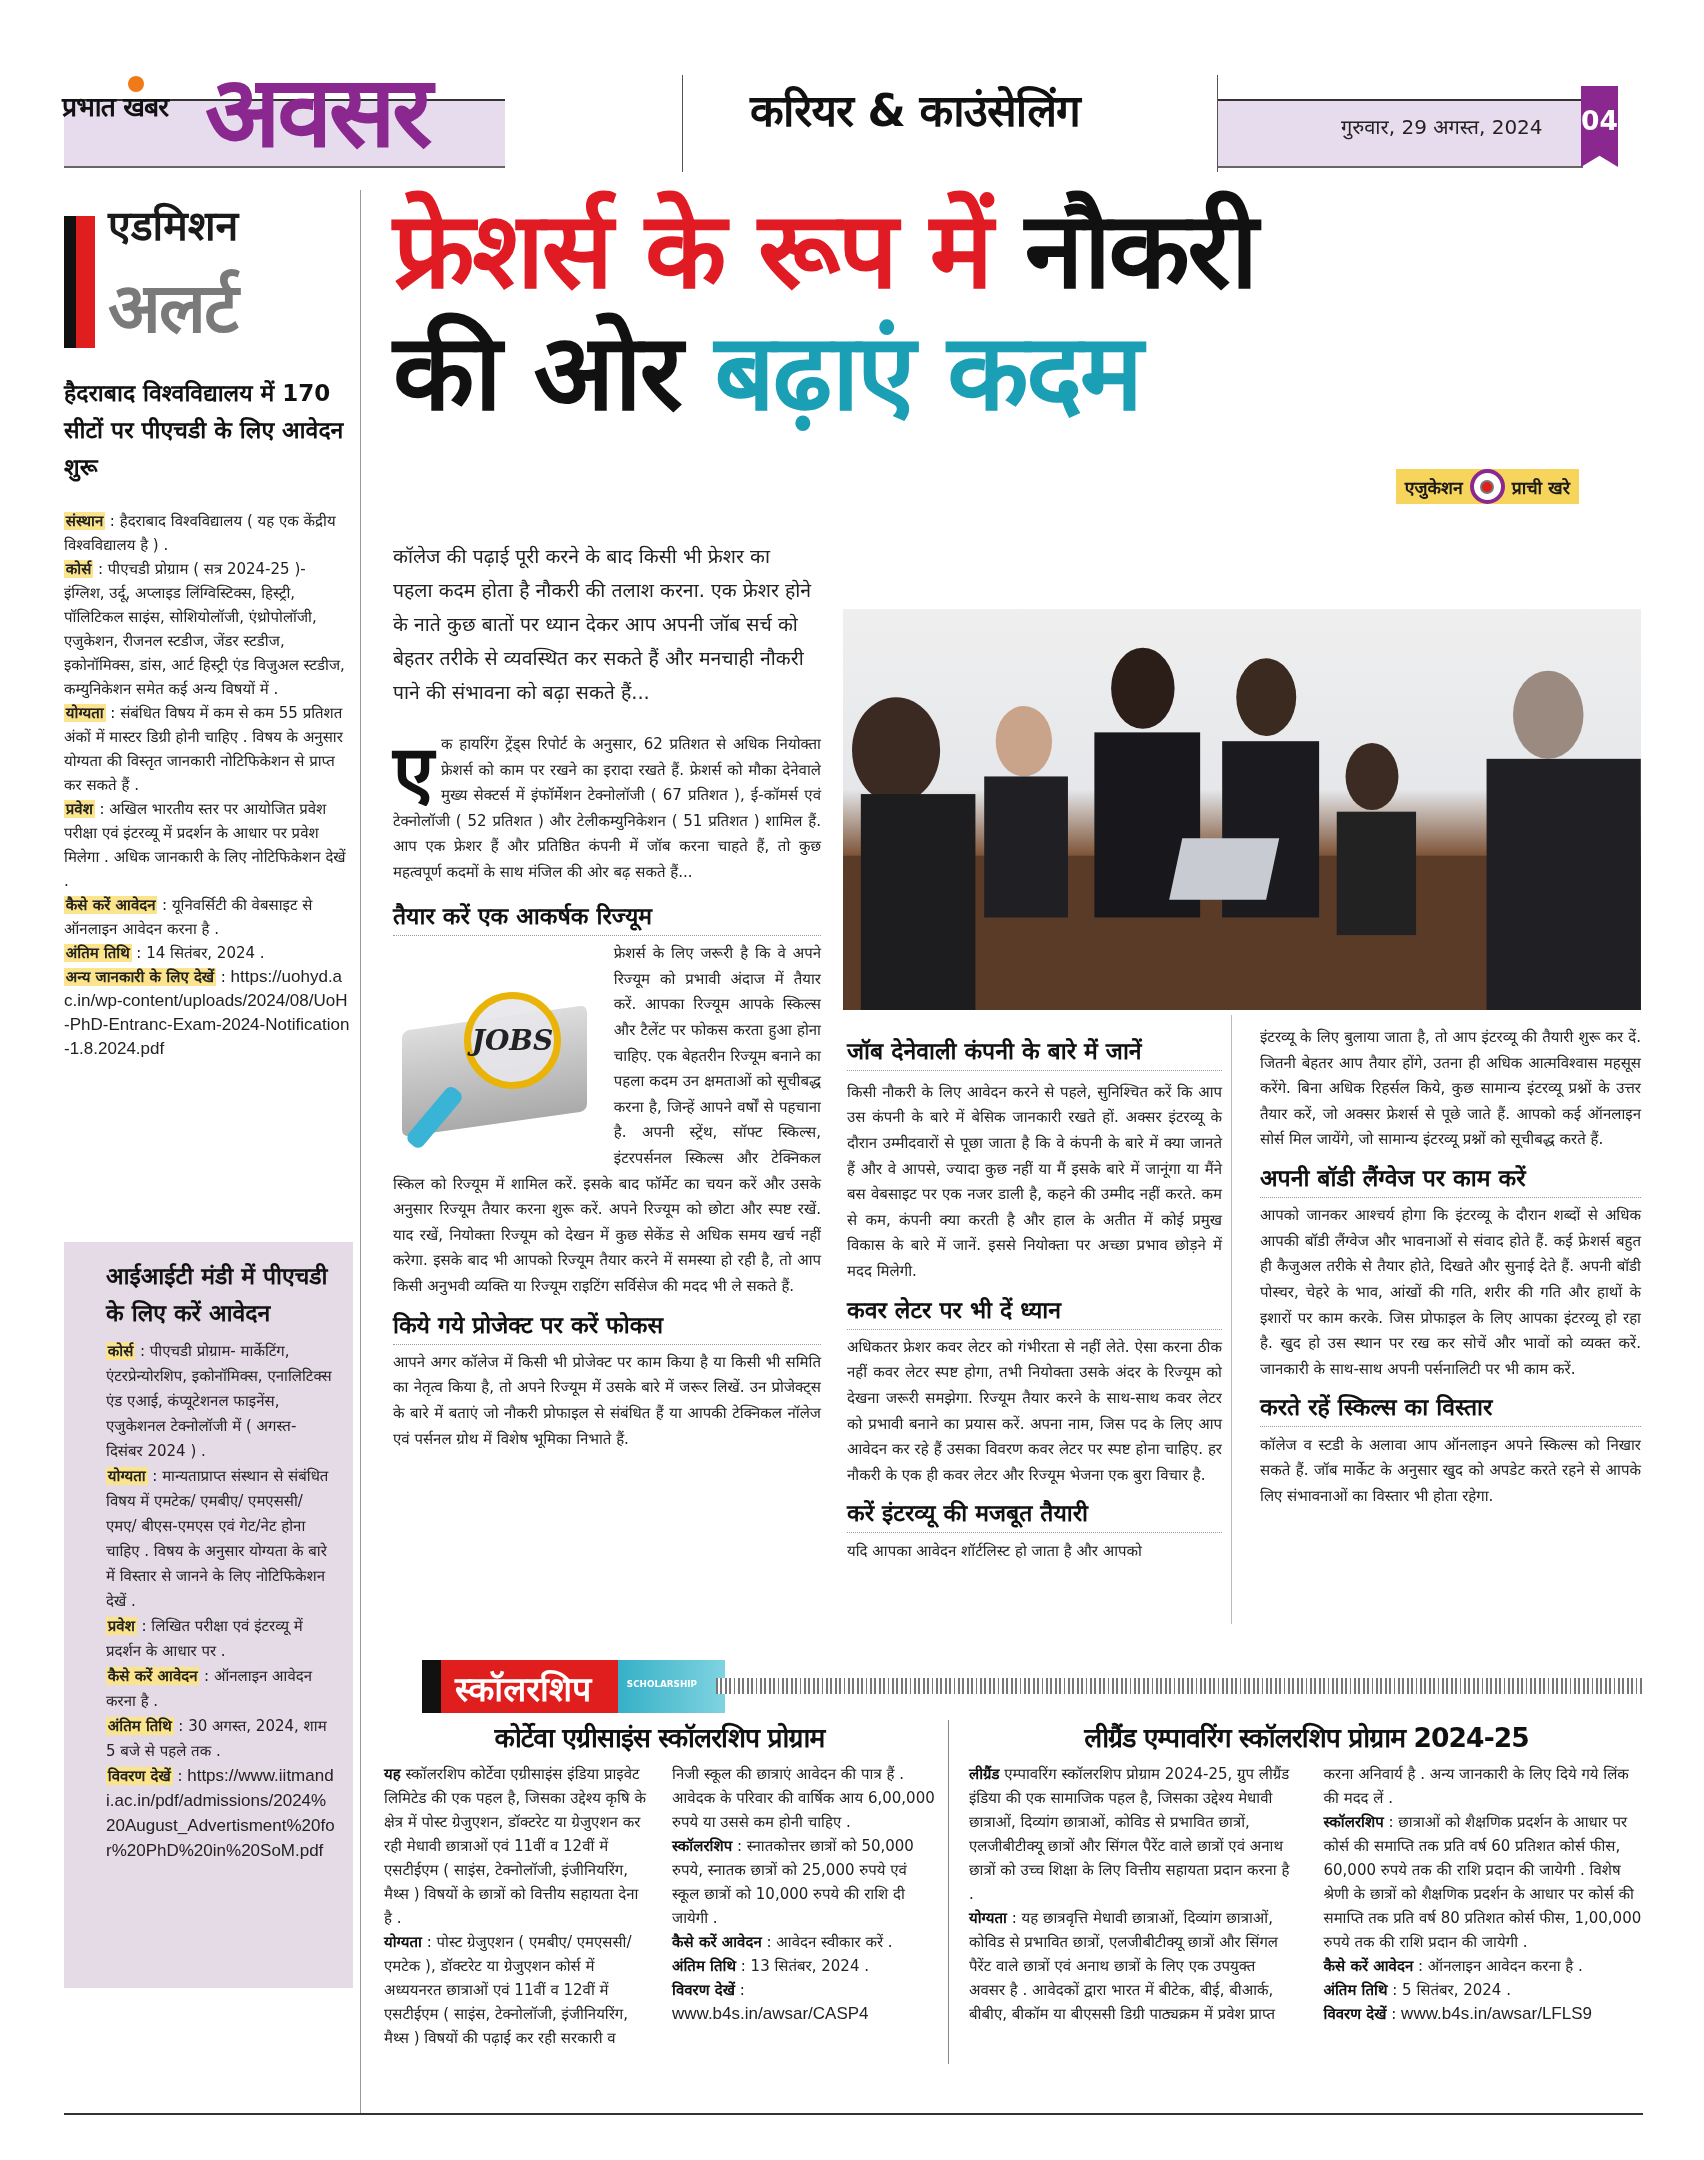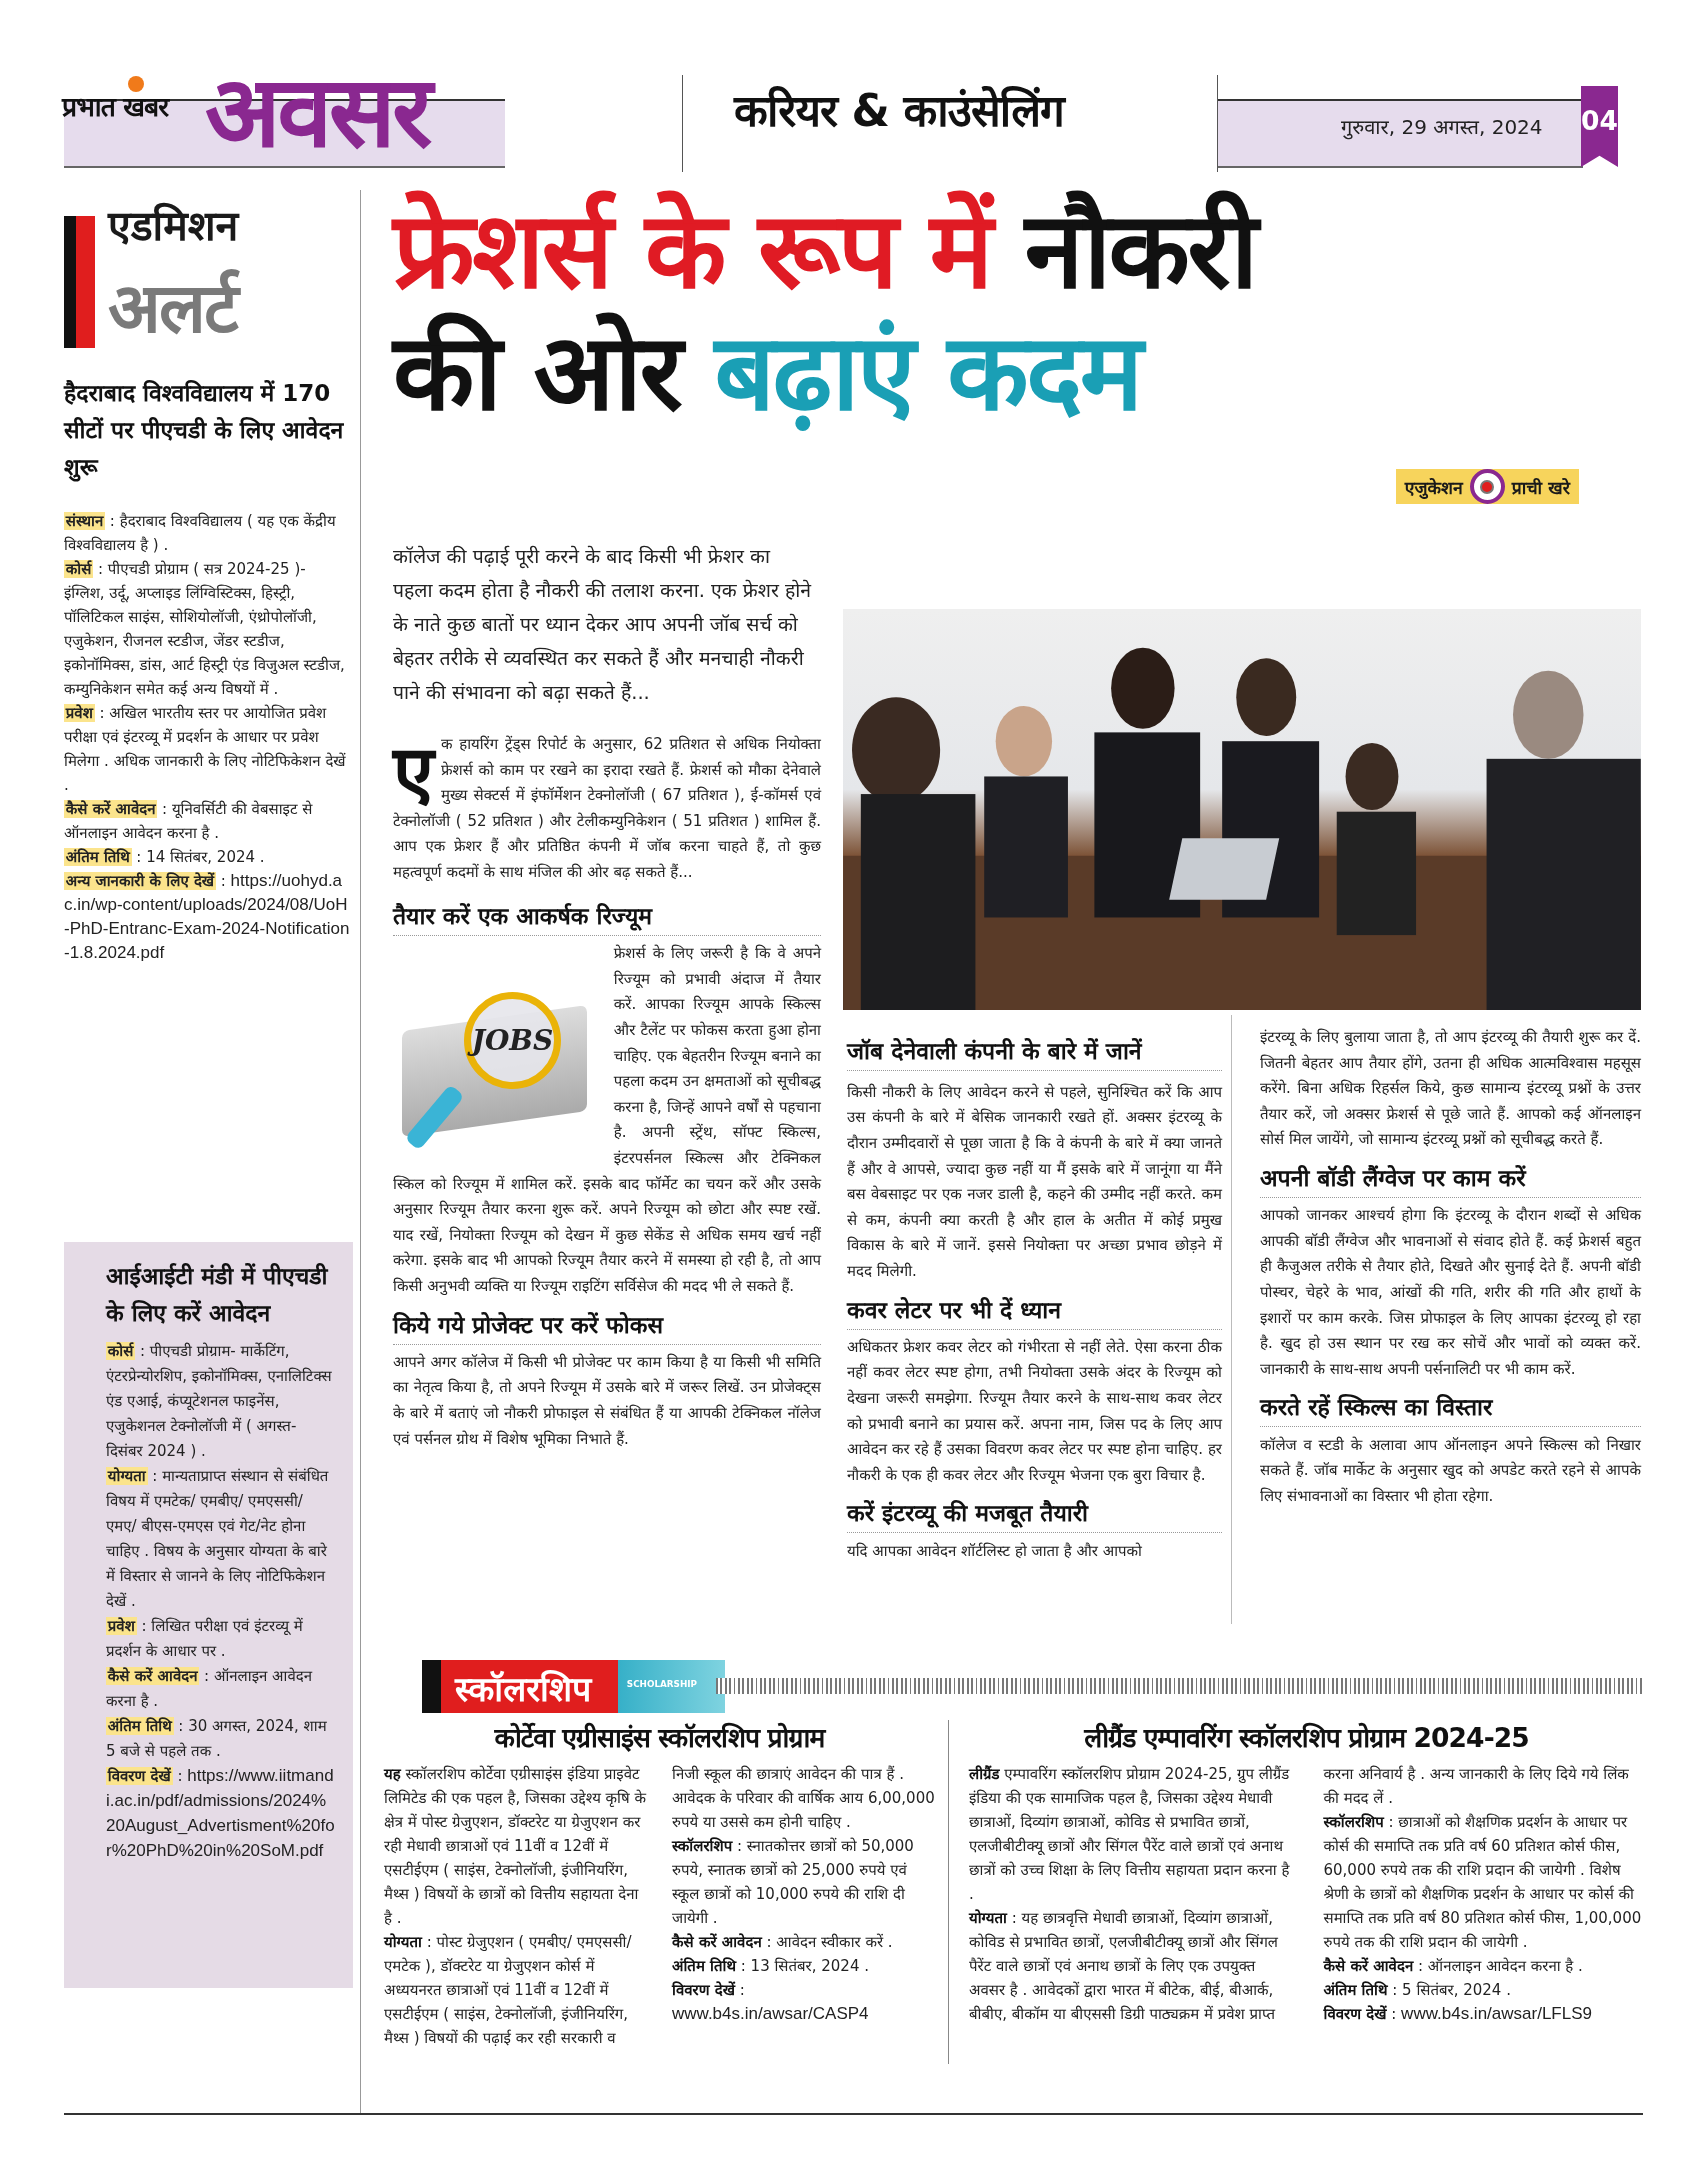--- a/index.html
+++ b/index.html
@@ -3,21 +3,21 @@
 <meta charset="utf-8">
 <style>
 *{box-sizing:border-box;margin:0;padding:0}
 body{width:1704px;height:2161px;background:#fff;font-family:"DejaVu Sans","Liberation Sans",sans-serif;color:#1a1a1a;position:relative;overflow:hidden}
 .abs{position:absolute}
 
 .mast-band{position:absolute;top:99px;height:69px;background:#e6dced;border-top:2.6px solid #333;border-bottom:2.6px solid #666}
 .brand{left:62px;top:88px;font-weight:bold;font-size:26.5px;color:#111;letter-spacing:-0.9px}
 .brand-dot{display:inline-block;width:16px;height:16px;background:#f07a1a;border-radius:50%;position:absolute;left:66px;top:-12.4px}
 .awsar{left:205px;top:53px;font-size:99px;font-weight:bold;color:#8a2890;letter-spacing:-3.5px;line-height:1.2;font-family:"DejaVu Sans",sans-serif}
-.career{left:734px;top:79px;font-size:44px;font-weight:bold;color:#111;letter-spacing:-0.9px}
+.career{left:750px;top:79px;font-size:44px;font-weight:bold;color:#111;letter-spacing:-0.9px}
 .date{left:1341px;top:113px;font-size:20px;color:#222}
 .page-tab{left:1581px;top:86px;width:37px;height:81px;background:#8a2890;color:#fff;font-weight:bold;font-size:26.5px;text-align:center;padding-top:19.4px;clip-path:polygon(0 0,100% 0,100% 100%,50% 86%,0 100%)}
 .vdiv{position:absolute;background:#555;width:0.9px}
 .alert-bar{position:absolute;left:64px;top:216px;width:12.4px;height:132px;background:#111}
 .alert-bar2{position:absolute;left:76px;top:216px;width:19.4px;height:132px;background:#e01e1e}
 .alert-top{left:108px;top:196px;font-size:41px;font-weight:bold;color:#1a1a1a}
 .alert-bottom{left:108px;top:258px;font-size:69px;font-weight:bold;color:#7a7a7a;letter-spacing:-1.8px}
 .lhead{font-weight:bold;font-size:23px;line-height:37px;color:#111}
 .ltext{font-size:15px;line-height:24px;color:#222}
 .hl{background:#fbe48c;font-weight:bold;padding:0 1.8px}
@@ -66,20 +66,21 @@
 <div class="alert-bar"></div>
 <div class="alert-bar2"></div>
 <div class="abs alert-top">एडमिशन</div>
 <div class="abs alert-bottom">अलर्ट</div>
 
 <div class="abs" style="left:64px;top:375px;width:287px">
   <div class="lhead">हैदराबाद विश्वविद्यालय में 170 सीटों पर पीएचडी के लिए आवेदन शुरू</div>
   <div class="ltext" style="margin-top:23px">
     <p><span class="hl">संस्थान</span> : <span>हैदराबाद विश्वविद्यालय ( यह एक केंद्रीय विश्वविद्यालय है ) .</span></p>
     <p><span class="hl">कोर्स</span> : <span>पीएचडी प्रोग्राम ( सत्र 2024-25 )- इंग्लिश, उर्दू, अप्लाइड लिंग्विस्टिक्स, हिस्ट्री, पॉलिटिकल साइंस, सोशियोलॉजी, एंथ्रोपोलॉजी, एजुकेशन, रीजनल स्टडीज, जेंडर स्टडीज, इकोनॉमिक्स, डांस, आर्ट हिस्ट्री एंड विजुअल स्टडीज, कम्युनिकेशन समेत कई अन्य विषयों में .</span></p>
+    <p><span class="hl">योग्यता</span> : <span>संबंधित विषय में कम से कम 55 प्रतिशत अंकों में मास्टर डिग्री होनी चाहिए . विषय के अनुसार योग्यता की विस्तृत जानकारी नोटिफिकेशन से प्राप्त कर सकते हैं .</span></p>
     <p><span class="hl">प्रवेश</span> : <span>अखिल भारतीय स्तर पर आयोजित प्रवेश परीक्षा एवं इंटरव्यू में प्रदर्शन के आधार पर प्रवेश मिलेगा . अधिक जानकारी के लिए नोटिफिकेशन देखें .</span></p>
     <p><span class="hl">कैसे करें आवेदन</span> : <span>यूनिवर्सिटी की वेबसाइट से ऑनलाइन आवेदन करना है .</span></p>
     <p><span class="hl">अंतिम तिथि</span> : <span>14 सितंबर, 2024 .</span></p>
     <p><span class="hl">अन्य जानकारी के लिए देखें</span> : <span class="url" style="word-break:break-all">https://uohyd.ac.in/wp-content/uploads/2024/08/UoH-PhD-Entranc-Exam-2024-Notification-1.8.2024.pdf</span></p>
   </div>
 </div>
 
 <div class="box2">
   <div class="lhead" style="padding-left:14px">आईआईटी मंडी में पीएचडी के लिए करें आवेदन</div>
   <div class="ltext" style="margin-top:7px;padding-left:14px;font-size:15px;line-height:25px">

